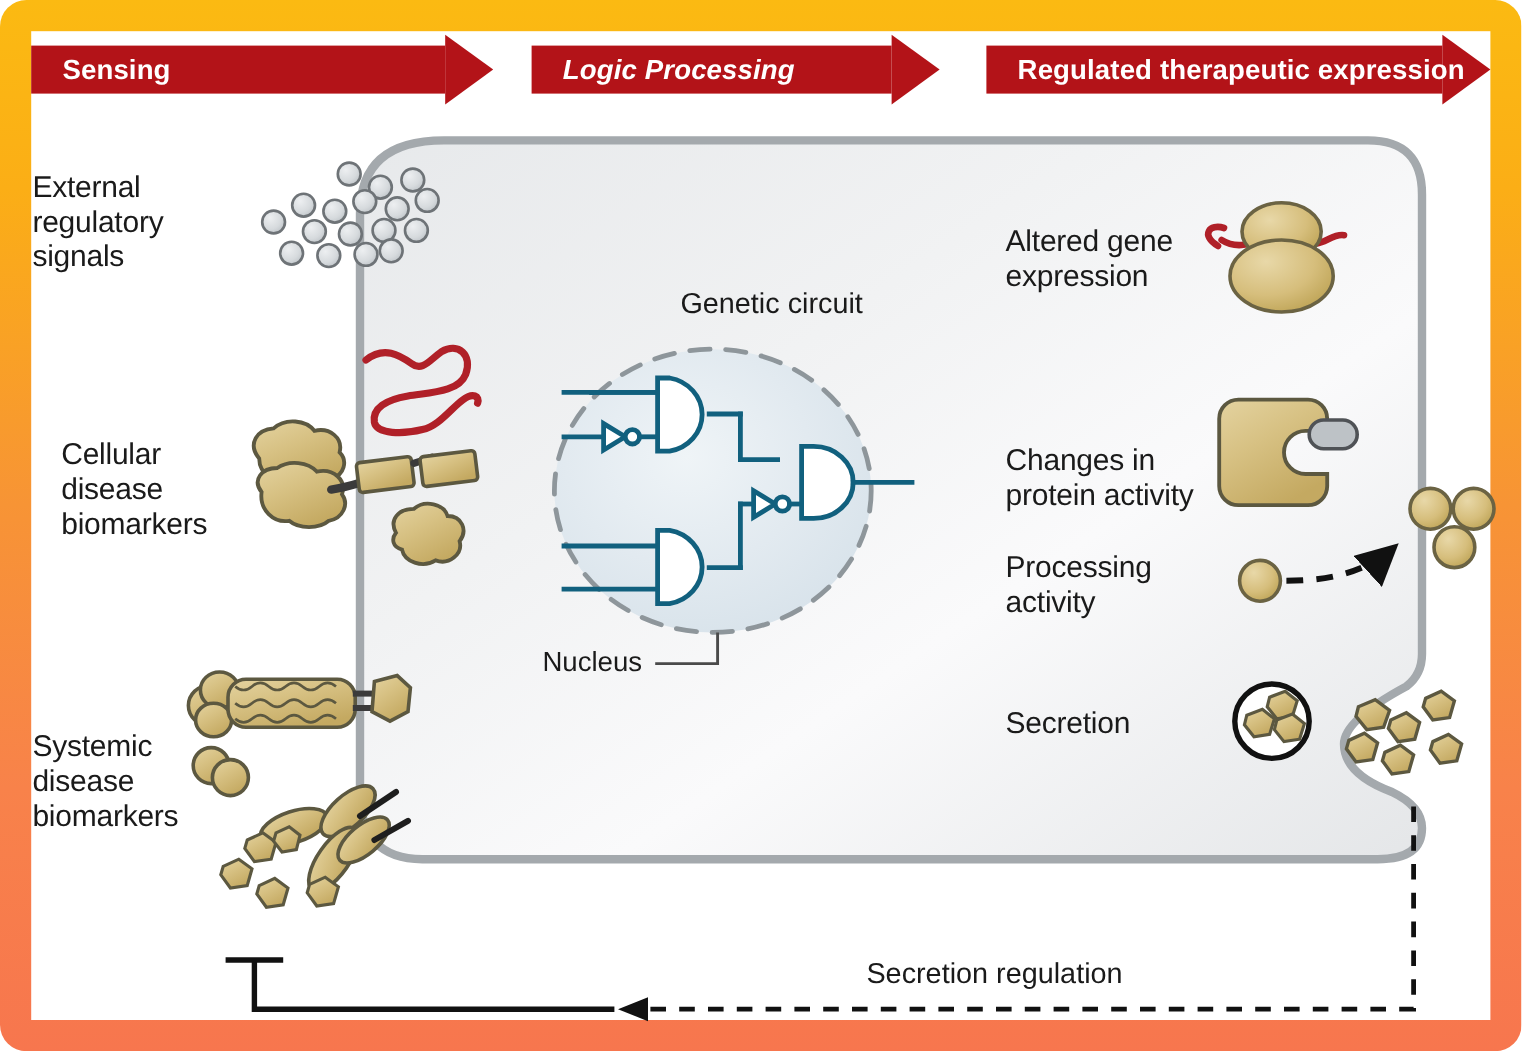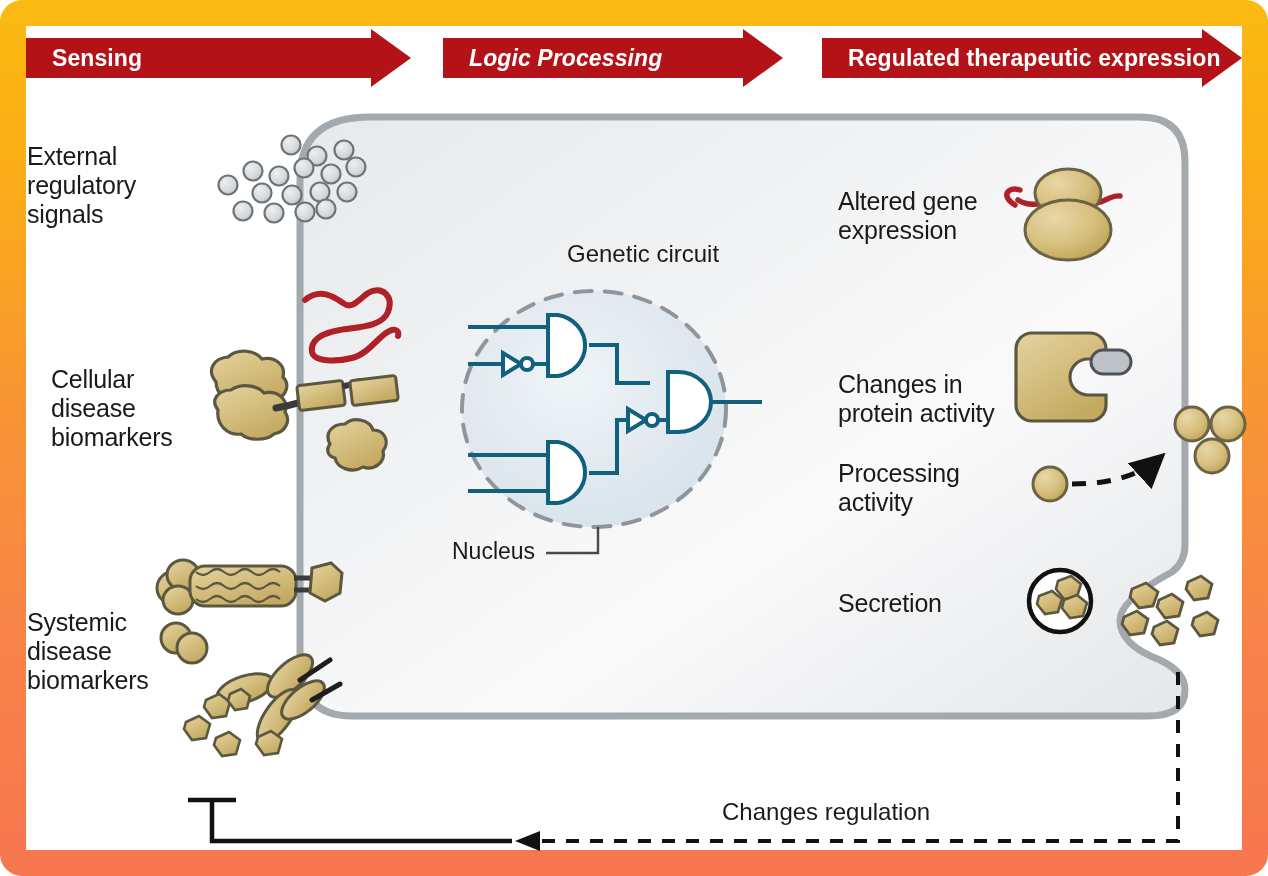--- a/index.html
+++ b/index.html
@@ -333,15 +333,15 @@
 
   <div class="lbl" style="left:838px;top:459px;">Processing
 activity</div>
 
   <div class="lbl" style="left:838px;top:589px;">Secretion</div>
 
   <div class="circuit-lbl" style="left:531px;top:240px;margin-left:36px;">Genetic circuit</div>
 
   <div class="circuit-lbl" style="left:452px;top:538px;font-size:23px;">Nucleus</div>
 
-  <div class="circuit-lbl" style="left:722px;top:798px;">Changes regulation</div>
+  <div class="circuit-lbl" style="left:722px;top:798px;">Secretion regulation</div>
 
 </div>
 
 </body></html>

